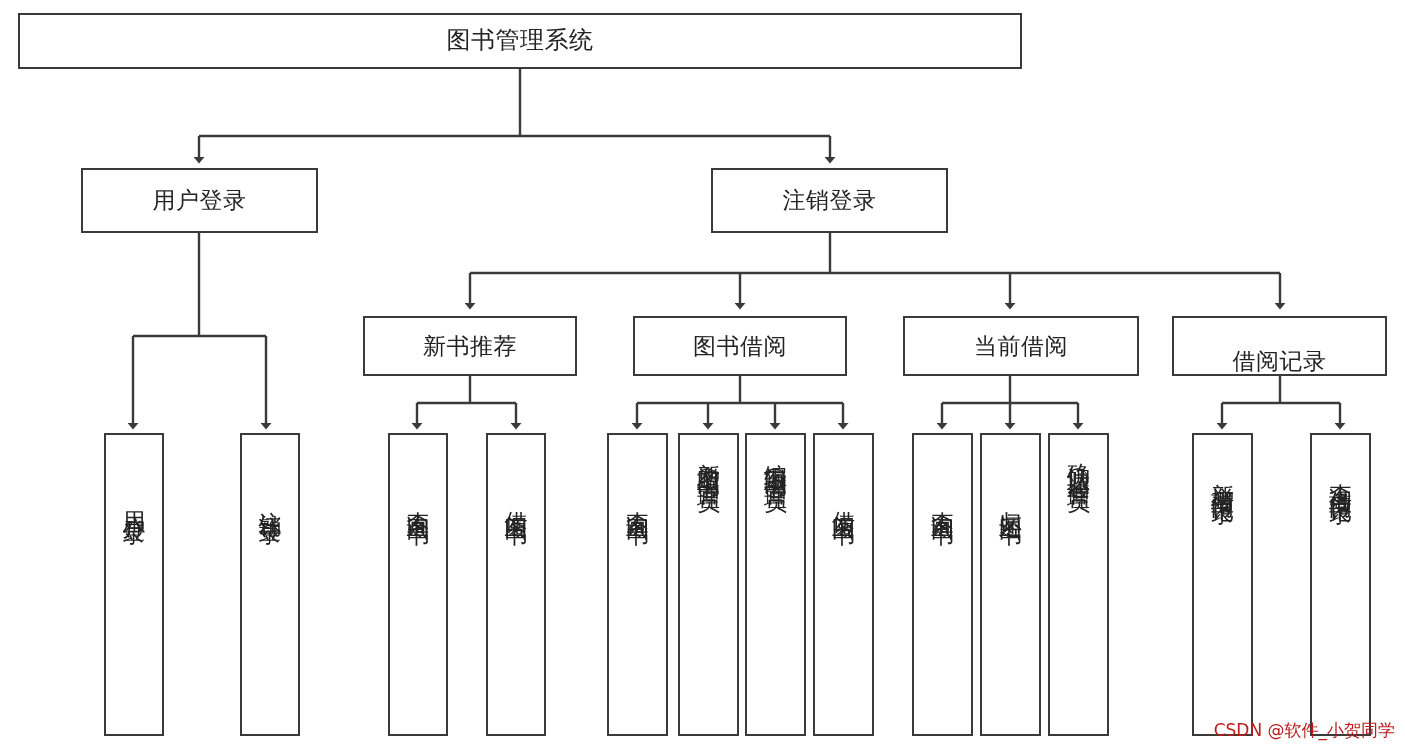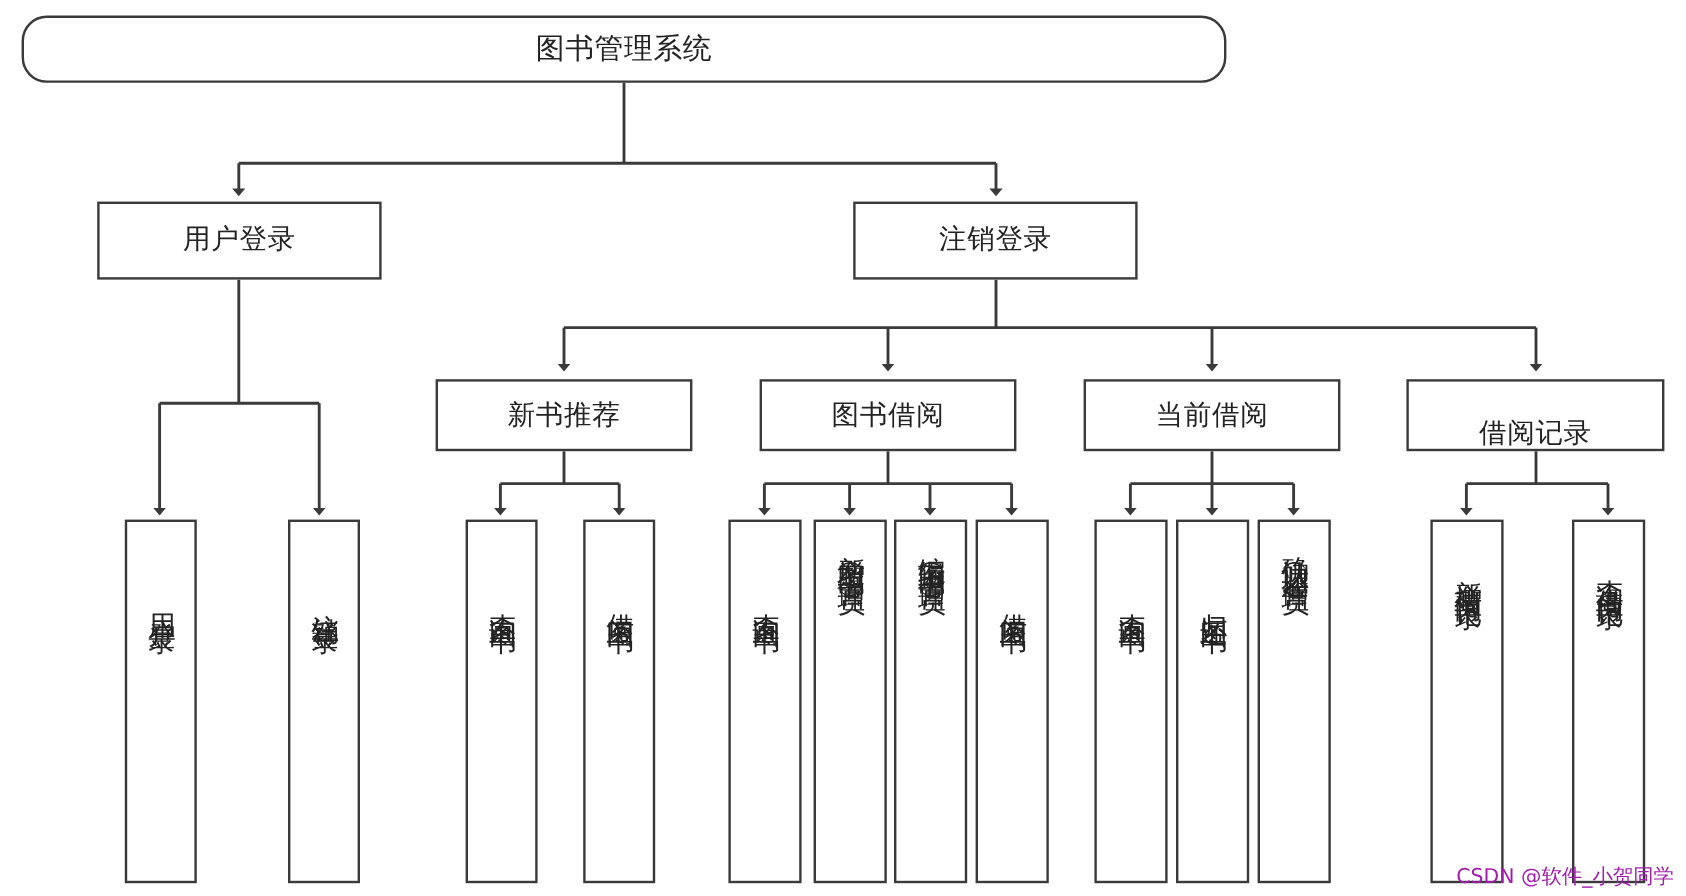--- a/index.html
+++ b/index.html
@@ -61,21 +61,21 @@
     font-size: 23px;
     letter-spacing: 4px;
     line-height: 1;
     white-space: nowrap;
   }
   .watermark {
     position: absolute;
     right: 10px;
     bottom: 5px;
     font-size: 17px;
-    color: #a21caf;
+    color: #b91c1c;
     z-index: 5;
     white-space: nowrap;
     font-family: "DejaVu Sans", "Liberation Sans", sans-serif;
   }
 </style>
 </head>
 <body>
 
 <div id="diagram-root">
 
@@ -125,38 +125,38 @@
       <path d="M1010,403 L1010,426" marker-end="url(#arrow)"></path>
       <path d="M1078,403 L1078,426" marker-end="url(#arrow)"></path>
 
       <path d="M1280,376 L1280,403"></path>
       <path d="M1222,403 L1340,403"></path>
       <path d="M1222,403 L1222,426" marker-end="url(#arrow)"></path>
       <path d="M1340,403 L1340,426" marker-end="url(#arrow)"></path>
     </g>
   </svg>
 
-  <div class="node horiz root" style="left:18px; top:13px; width:1004px; height:56px;border-radius:21px;">
+  <div class="node horiz root" style="left:18px; top:13px; width:1004px; height:56px;">
     <span class="label">图书管理系统</span>
   </div>
 
   <div class="node horiz" style="left:81px; top:168px; width:237px; height:65px;">
     <span class="label">用户登录</span>
   </div>
   <div class="node horiz" style="left:711px; top:168px; width:237px; height:65px;">
     <span class="label">注销登录</span>
   </div>
 
   <div class="node horiz" style="left:363px; top:316px; width:214px; height:60px;">
     <span class="label">新书推荐</span>
   </div>
   <div class="node horiz" style="left:633px; top:316px; width:214px; height:60px;">
     <span class="label">图书借阅</span>
   </div>
-  <div class="node horiz" style="left:903px; top:316px; width:214px; height:60px;">
+  <div class="node horiz" style="left:903px; top:316px; width:236px; height:60px;">
     <span class="label">当前借阅</span>
   </div>
   <div class="node horiz" style="left:1172px; top:316px; width:215px; height:60px;align-items:flex-end;">
     <span class="label">借阅记录</span>
   </div>
 
   <div class="node vert" style="left:104px; top:433px; width:60px; height:303px; padding-top:58px;">
     <span class="label">用户登录</span>
   </div>
   <div class="node vert" style="left:240px; top:433px; width:60px; height:303px; padding-top:58px;">

